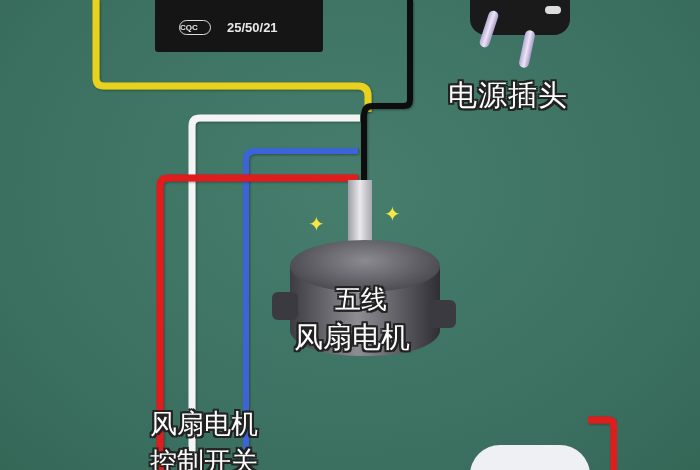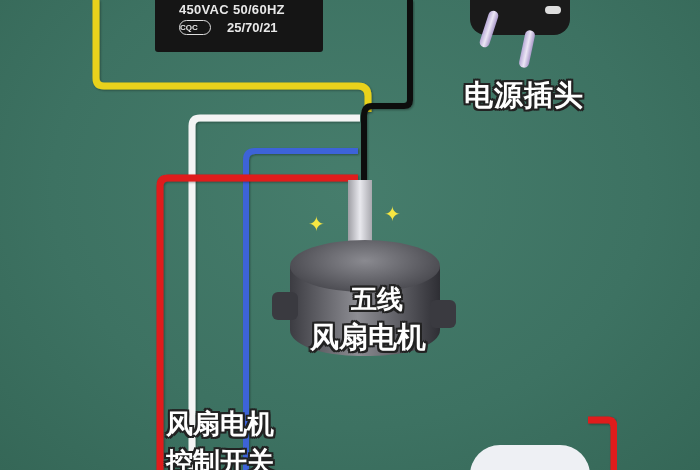--- a/index.html
+++ b/index.html
@@ -6,21 +6,21 @@
   body{width:700px;height:470px;overflow:hidden;background:#3f7565;font-family:"DejaVu Sans",sans-serif;}
   #stage{position:relative;width:700px;height:470px;background:radial-gradient(ellipse at 50% 40%,#467d6c 0%,#3d7262 60%,#356757 100%);overflow:hidden;}
   svg.wires{position:absolute;left:0;top:0;}
   .capacitor{position:absolute;left:155px;top:-10px;width:168px;height:62px;background:#151515;border-radius:3px;color:#e8e8e8;font-family:"Liberation Sans",sans-serif;font-weight:bold;}
   .cap-line1{position:absolute;left:24px;top:12px;font-size:13px;letter-spacing:0.3px;}
   .cap-line2{position:absolute;left:72px;top:30px;font-size:13px;}
   .cap-logo{position:absolute;left:24px;top:30px;width:30px;height:13px;border:1.5px solid #ddd;border-radius:8px;font-size:8px;text-align:left;line-height:13px;}
   .plug{position:absolute;left:470px;top:-10px;width:100px;height:45px;background:#1a1a1a;border-radius:0 0 16px 16px;}
   .plug-hole{position:absolute;left:545px;top:6px;width:16px;height:8px;background:#ddd;border-radius:4px;}
   .pin{position:absolute;width:10px;height:38px;background:linear-gradient(90deg,#b7a9d6,#ece6f5,#a998c9);border-radius:5px;}
-  .label{position:absolute;color:#fff;font-weight:bold;text-shadow:-2px -2px 0 #222,2px -2px 0 #222,-2px 2px 0 #222,2px 2px 0 #222,0 2px 0 #222,2px 0 0 #222,0 -2px 0 #222,-2px 0 0 #222;margin-left:16px;}
+  .label{position:absolute;color:#fff;font-weight:normal;text-shadow:-2px -2px 0 #222,2px -2px 0 #222,-2px 2px 0 #222,2px 2px 0 #222,0 2px 0 #222,2px 0 0 #222,0 -2px 0 #222,-2px 0 0 #222;}
   .motor-body{position:absolute;left:290px;top:240px;width:150px;height:140px;}
   .motor-top{position:absolute;left:0;top:0;width:150px;height:52px;border-radius:50%;background:radial-gradient(ellipse at 50% 40%,#8a8a90,#4f4f55 70%,#303036);}
   .motor-side{position:absolute;left:0;top:26px;width:150px;height:90px;background:linear-gradient(90deg,#3c3c42,#8d8d93 45%,#5a5a60 75%,#2e2e34);border-radius:0 0 70px 70px/0 0 26px 26px;}
   .motor-ear{position:absolute;width:26px;height:28px;background:#3a3a40;border-radius:6px;}
   .shaft{position:absolute;left:348px;top:180px;width:24px;height:92px;background:linear-gradient(90deg,#9e9ea4,#e9e9ee,#a8a8ae);}
   .sparkle{position:absolute;color:#f6e742;font-size:20px;line-height:1;}
   .switch{position:absolute;left:470px;top:445px;width:120px;height:50px;background:#eef0f4;border-radius:30px 30px 0 0;}
 </style>
 </head>
 <body>
@@ -43,23 +43,22 @@
     <path d="M246 470 V160 Q246 151 255 151 H358" fill="none" stroke="#3e63d8" stroke-width="6" filter="url(#sh)"></path>
 
     <path d="M160 470 V186 Q160 178 168 178 H358" fill="none" stroke="#e01a1a" stroke-width="7" filter="url(#sh)"></path>
 
     <path d="M638 0 V470" fill="none" stroke="#e01a1a" stroke-width="7" filter="url(#sh)"></path>
 
     <path d="M588 420 H608 Q614 420 614 428 V470" fill="none" stroke="#e01a1a" stroke-width="7" filter="url(#sh)"></path>
   </svg>
 
   <div class="capacitor">
-    <span class="cap-line1">450VAC 50/60HZ</span>
     <span class="cap-logo">CQC</span>
-    <span class="cap-line2">25/70/21</span>
+    <span class="cap-line2">25/50/21</span>
   </div>
 
   <div class="plug"></div>
   <div class="plug-hole"></div>
   <div class="pin" style="left:484px;top:10px;transform:rotate(18deg);"></div>
   <div class="pin" style="left:522px;top:30px;transform:rotate(12deg);"></div>
 
   <div class="label" style="left:448px;top:76px;font-size:29px;letter-spacing:1px;">电源插头</div>
 
   <div class="shaft"></div>

